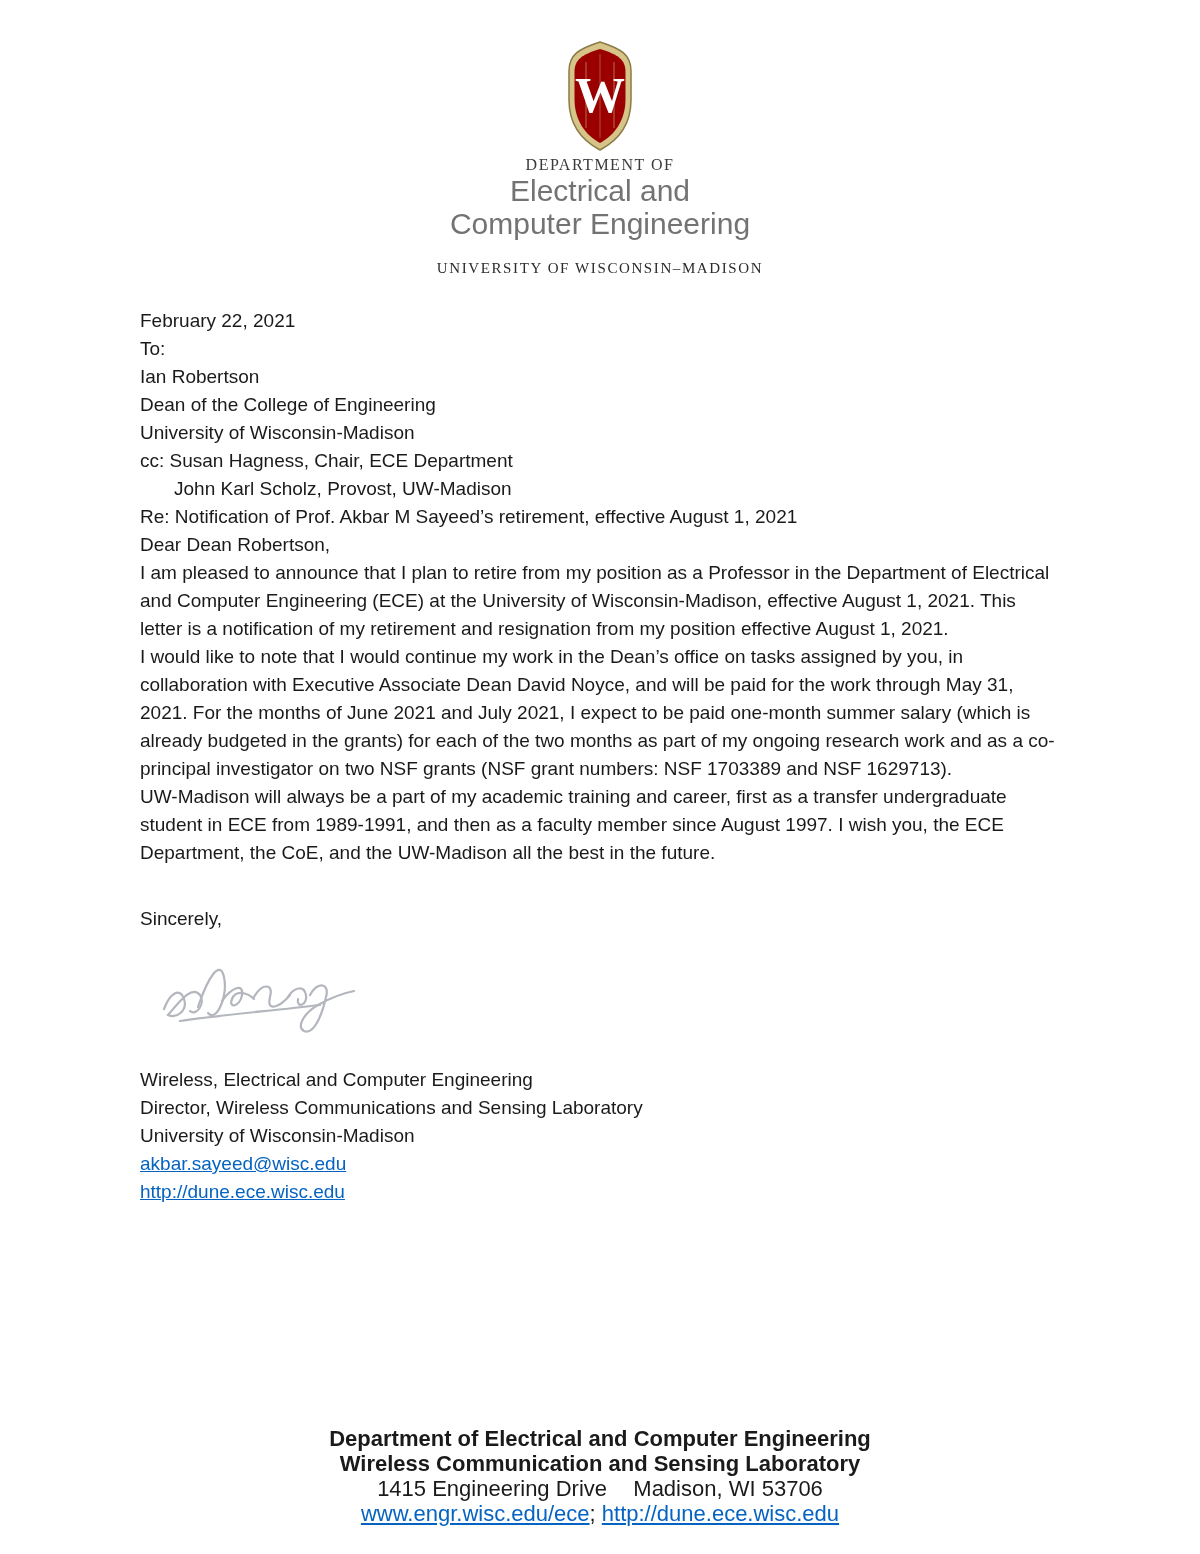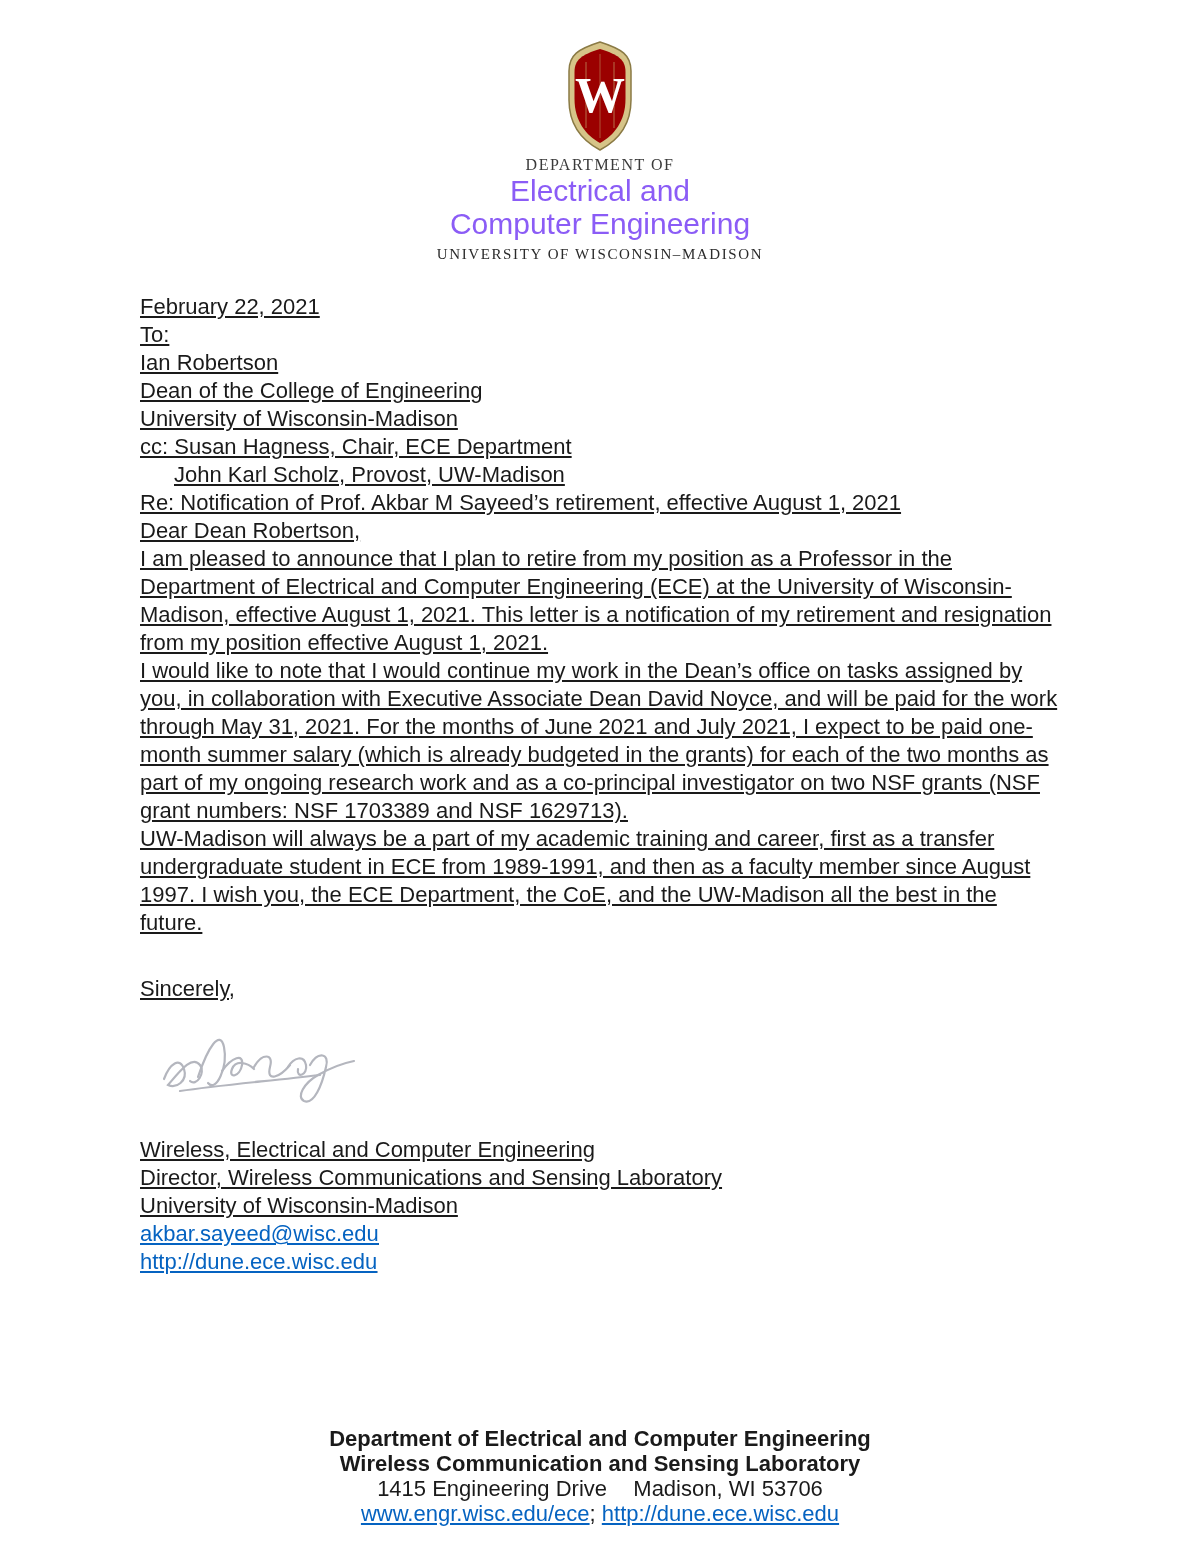--- a/index.html
+++ b/index.html
@@ -24,39 +24,38 @@
   }
   .crest-wrap { display: flex; justify-content: center; margin-bottom: 4px; }
   .dept-label {
     font-family: "Liberation Serif", serif;
     font-size: 16px;
     letter-spacing: 1.5px;
     color: #3a3a3a;
     margin-top: 2px;
   }
   .dept-name {
-    color: #8b5cf6;
+    color: #737373;
     font-size: 30px;
     line-height: 1.1;
     font-family: "Liberation Sans", sans-serif;
     font-weight: 400;
   }
   .univ-line {
     font-family: "Liberation Serif", serif;
     font-size: 15px;
     letter-spacing: 1.6px;
     color: #2b2b2b;
-    margin-top: 6px;
+    margin-top: 20px;
   }
   
   .letter {
-    font-size: 22px;
+    font-size: 19px;
     line-height: 28px;
     color: #1a1a1a;
-    text-decoration: underline;
   }
   .block { }
   .cc-indent { padding-left: 34px; }
   .letter p { margin: 0; }
   .para { margin-bottom: 28px; text-align: left; }
   
   .signature-area { margin: 10px 0 18px 10px; height: 105px; }
   
   a.doclink, .doclink {
     color: #0563c1;

